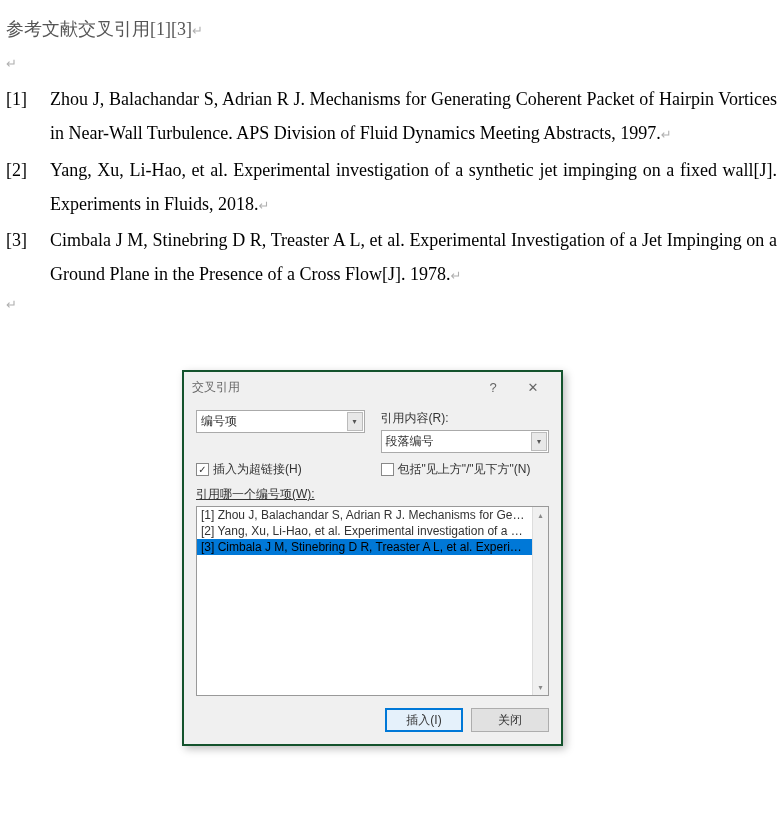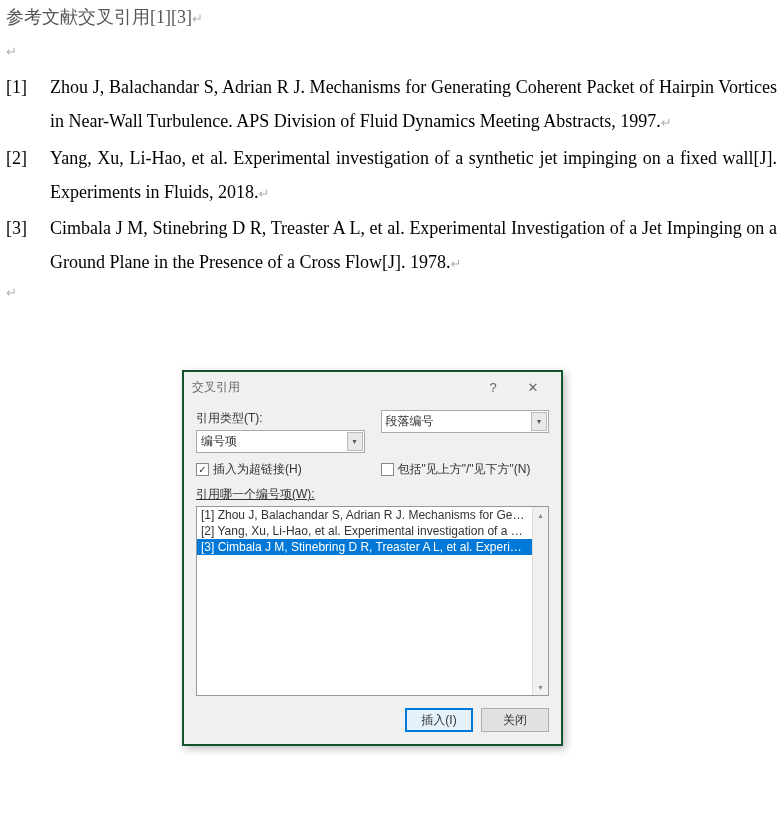--- a/index.html
+++ b/index.html
@@ -5,21 +5,21 @@
     * { margin: 0; padding: 0; box-sizing: border-box; }
     body {
       font-family: "Times New Roman", SimSun, serif;
       background: #ffffff;
       width: 783px;
       height: 822px;
       position: relative;
       overflow: hidden;
     }
     .doc-area {
-      padding: 0 6px;
+      padding: 12px 6px;
       font-size: 18px;
       line-height: 1.9;
       color: #000;
     }
     .heading {
       color: #555;
       font-size: 18px;
       margin-bottom: 6px;
     }
     .para-mark {
@@ -169,21 +169,21 @@
     }
     .list-item {
       padding: 1px 4px;
       font-size: 12px;
       white-space: nowrap;
       overflow: hidden;
       text-overflow: ellipsis;
     }
     .list-item.selected {
       background: #0078d7;
-      color: #ffffff;
+      color: #000000;
     }
     .scrollbar {
       position: absolute;
       right: 0; top: 0; bottom: 0;
       width: 16px;
       background: #f0f0f0;
       border-left: 1px solid #ddd;
       display: flex;
       flex-direction: column;
     }
@@ -197,21 +197,21 @@
       color: #888;
     }
     .scroll-track { flex: 1; }
     .button-row {
       display: flex;
       justify-content: flex-end;
       gap: 8px;
       margin-top: 12px;
     }
     .btn {
-      width: 68px;
+      width: 78px;
       height: 24px;
       background: #e1e1e1;
       border: 1px solid #adadad;
       display: flex;
       align-items: center;
       justify-content: center;
       font-size: 12px;
     }
     .btn.primary {
       border: 2px solid #0078d7;
@@ -244,27 +244,27 @@
 
 <div class="dialog">
   <div class="titlebar">
     <div class="titlebar-text">交叉引用</div>
     <div class="titlebar-btn">?</div>
     <div class="titlebar-btn">✕</div>
   </div>
   <div class="dialog-body">
     <div class="row">
       <div class="col">
-        <div class="label">引用类型(T):</div>
         <div class="combo">
           <span class="combo-text">编号项</span>
           <span class="combo-arrow">▾</span>
         </div>
       </div>
       <div class="col">
+        <div class="label">引用内容(R):</div>
         <div class="combo">
           <span class="combo-text">段落编号</span>
           <span class="combo-arrow">▾</span>
         </div>
       </div>
     </div>
 
     <div class="check-row">
       <div class="col">
         <label class="checkbox-label">

